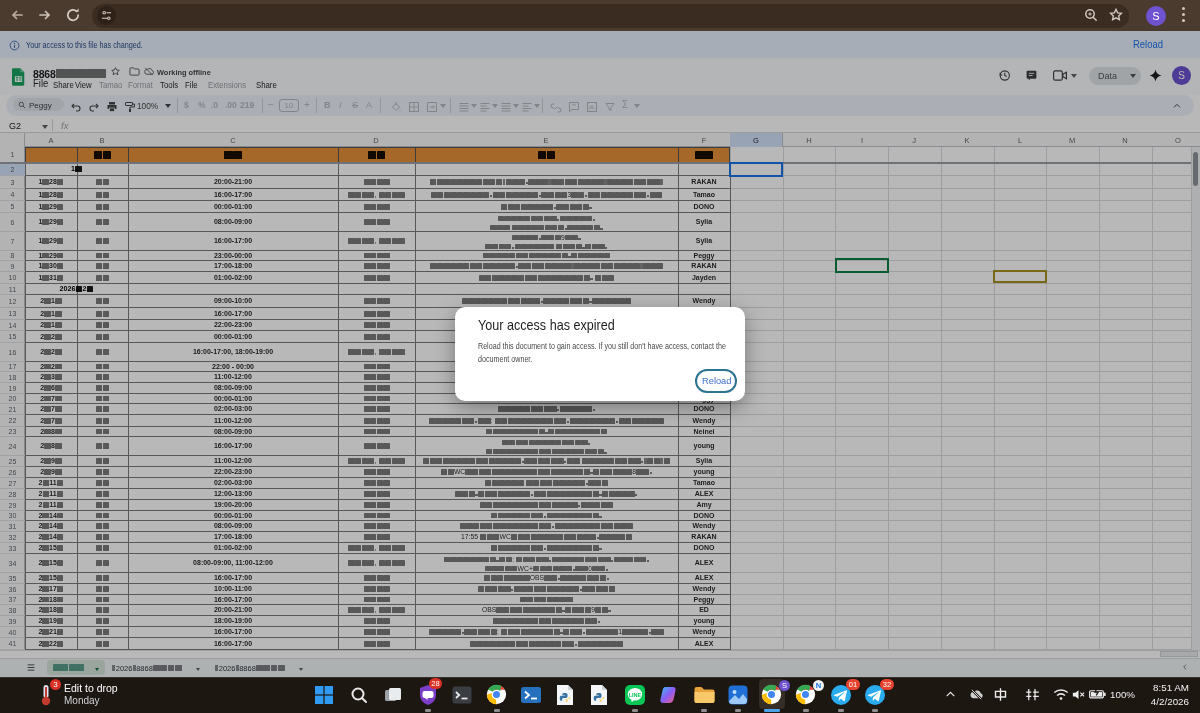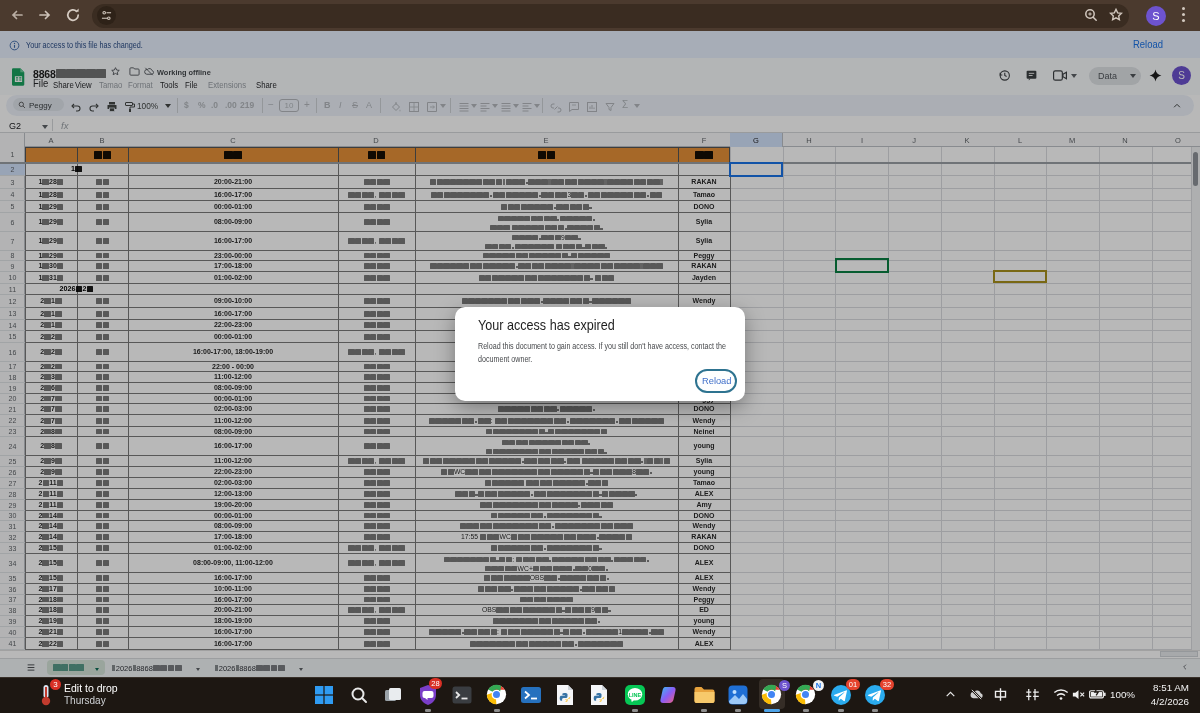--- a/index.html
+++ b/index.html
@@ -898,21 +898,21 @@
 </div>
   </div>
 <div class="ab" style="left:0;top:677px;width:1200px;height:36px;background:#1d1712;border-top:1px solid #38302a">
     <svg class="ab" style="left:38px;top:5px" width="16" height="24" viewBox="0 0 16 24">
       <rect x="5.5" y="2" width="5" height="13" rx="2.5" fill="#d8e6f2"></rect>
       <rect x="7" y="4" width="2" height="11" fill="#c23b2e"></rect>
       <circle cx="8" cy="18" r="4.2" fill="#c23b2e"></circle>
     </svg>
     <div class="ab" style="left:50px;top:1px;width:11px;height:11px;border-radius:50%;background:#d93025;color:#fff;font-size:8px;text-align:center;line-height:11px">3</div>
     <div class="ab" style="left:64px;top:4px;font-size:10.5px;color:#fff">Edit to drop</div>
-    <div class="ab" style="left:64px;top:17px;font-size:10px;color:#cfd2d6">Thursday</div>
+    <div class="ab" style="left:64px;top:17px;font-size:10px;color:#cfd2d6">Monday</div>
     <div class="ab" style="left:313px;top:6px;width:22px;height:22px"><svg width="22" height="22" viewBox="0 0 22 22">
         <rect x="2" y="2" width="8.4" height="8.4" fill="#2f9bf2"></rect>
         <rect x="11.6" y="2" width="8.4" height="8.4" fill="#2f9bf2"></rect>
         <rect x="2" y="11.6" width="8.4" height="8.4" fill="#2f9bf2"></rect>
         <rect x="11.6" y="11.6" width="8.4" height="8.4" fill="#2f9bf2"></rect>
       </svg></div>
     <div class="ab" style="left:348px;top:6px;width:22px;height:22px"><svg width="22" height="22" viewBox="0 0 22 22">
         <circle cx="10" cy="10" r="5.5" fill="none" stroke="#e8e8e8" stroke-width="2"></circle>
         <path d="M14 14l4 4" stroke="#e8e8e8" stroke-width="2" stroke-linecap="round"></path>
       </svg></div>

